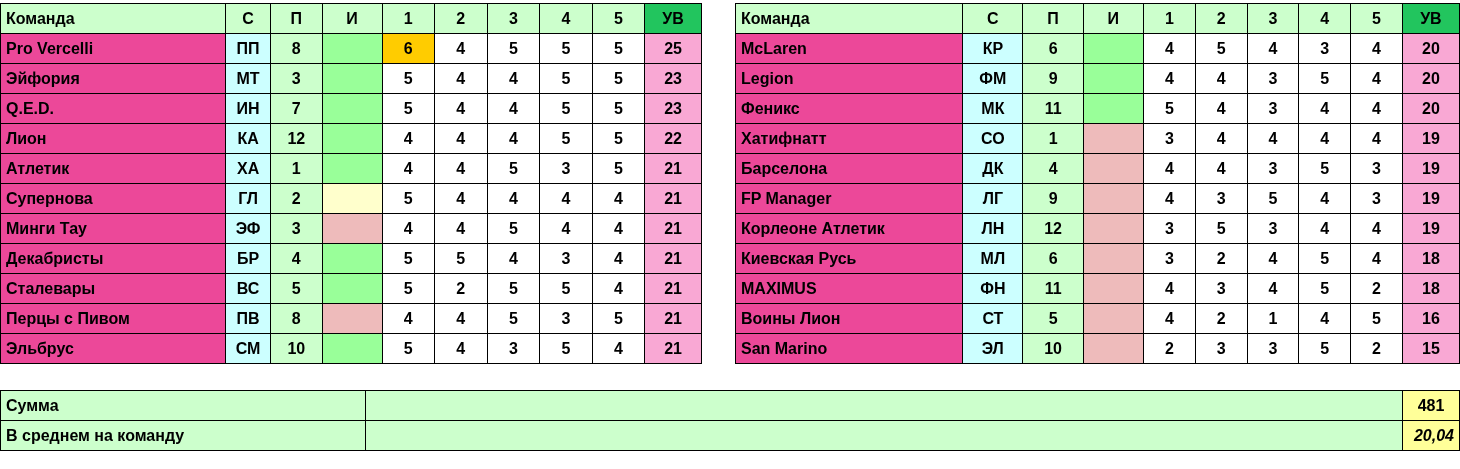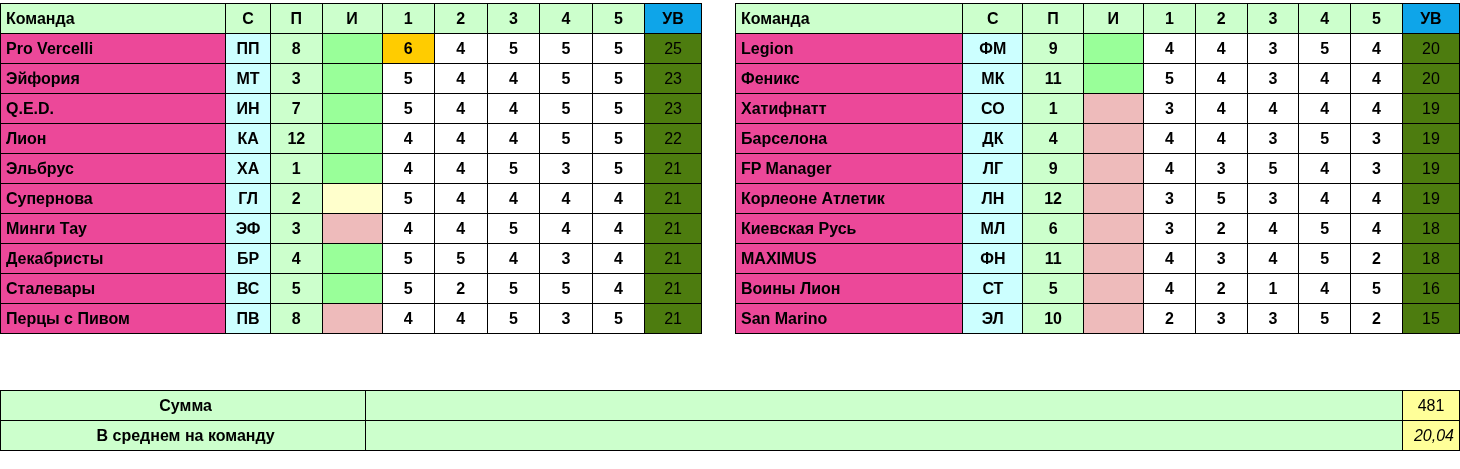--- a/index.html
+++ b/index.html
@@ -31,21 +31,21 @@
     text-align: center;
     vertical-align: middle;
     color: #000000;
     background: #ffffff;
   }
   .hdr td {
     background: #ccffcc;
     font-weight: bold;
   }
   .hdr td.uv {
-    background: #0ea5e9;
+    background: #22c55e;
   }
   .teamcell {
     text-align: left;
     padding-left: 5px;
     background: #ec4899;
     font-weight: bold;
     white-space: nowrap;
     overflow: hidden;
   }
   .c-col {
@@ -53,22 +53,22 @@
     font-weight: bold;
   }
   .p-col {
     background: #ccffcc;
     font-weight: bold;
   }
   .i-green { background: #99ff99; }
   .i-yellow { background: #ffffcc; }
   .i-pink { background: #eebbbb; }
   .uv-col {
-    background: #4d7c0f;
-    font-weight: normal;
+    background: #f9a8d4;
+    font-weight: bold;
   }
   .match {
     background: #ffffff;
     font-weight: bold;
   }
   .match.hl {
     background: #ffcc00;
   }
   .match.empty { background: #ffffff; }
 
@@ -85,30 +85,30 @@
     top: 3px;
     width: 725px;
   }
   #sum-table {
     position: absolute;
     left: 0;
     top: 390px;
     width: 1460px;
   }
   .sum-label {
-    text-align: center;
+    text-align: left;
     padding-left: 5px;
     background: #ccffcc;
     font-weight: bold;
   }
   .sum-label.italic { }
   .sum-mid { background: #ccffcc; }
   .sum-val {
     background: #ffff99;
-    font-weight: normal;
+    font-weight: bold;
   }
   .sum-val.italic { font-style: italic; padding-left: 6px; }
   .bottom-strip {
     position: absolute;
     left: 0;
     top: 452px;
     width: 1460px;
     height: 17px;
     background: #ffffff;
     overflow: hidden;
@@ -187,21 +187,21 @@
           <td class="p-col">12</td>
           <td class="i-green"></td>
           <td class="match">4</td>
           <td class="match">4</td>
           <td class="match">4</td>
           <td class="match">5</td>
           <td class="match">5</td>
           <td class="uv-col">22</td>
         </tr>
         <tr>
-          <td class="teamcell">Эльбрус</td>
+          <td class="teamcell">Атлетик</td>
           <td class="c-col">ХА</td>
           <td class="p-col">1</td>
           <td class="i-green"></td>
           <td class="match">4</td>
           <td class="match">4</td>
           <td class="match">5</td>
           <td class="match">3</td>
           <td class="match">5</td>
           <td class="uv-col">21</td>
         </tr>
@@ -256,20 +256,32 @@
         <tr>
           <td class="teamcell">Перцы с Пивом</td>
           <td class="c-col">ПВ</td>
           <td class="p-col">8</td>
           <td class="i-pink"></td>
           <td class="match">4</td>
           <td class="match">4</td>
           <td class="match">5</td>
           <td class="match">3</td>
           <td class="match">5</td>
+          <td class="uv-col">21</td>
+        </tr>
+        <tr>
+          <td class="teamcell">Эльбрус</td>
+          <td class="c-col">СМ</td>
+          <td class="p-col">10</td>
+          <td class="i-green"></td>
+          <td class="match">5</td>
+          <td class="match">4</td>
+          <td class="match">3</td>
+          <td class="match">5</td>
+          <td class="match">4</td>
           <td class="uv-col">21</td>
         </tr>
       </tbody>
   </table>
 
   <table id="right-table">
     <colgroup>
       <col style="width:215px">
         <col style="width:57px">
         <col style="width:57px">
@@ -288,20 +300,32 @@
           <td>П</td>
           <td>И</td>
           <td>1</td>
           <td>2</td>
           <td>3</td>
           <td>4</td>
           <td>5</td>
           <td class="uv">УВ</td>
         </tr>
         <tr>
+          <td class="teamcell">McLaren</td>
+          <td class="c-col">КР</td>
+          <td class="p-col">6</td>
+          <td class="i-green"></td>
+          <td class="match">4</td>
+          <td class="match">5</td>
+          <td class="match">4</td>
+          <td class="match">3</td>
+          <td class="match">4</td>
+          <td class="uv-col">20</td>
+        </tr>
+        <tr>
           <td class="teamcell">Legion</td>
           <td class="c-col">ФМ</td>
           <td class="p-col">9</td>
           <td class="i-green"></td>
           <td class="match">4</td>
           <td class="match">4</td>
           <td class="match">3</td>
           <td class="match">5</td>
           <td class="match">4</td>
           <td class="uv-col">20</td>

